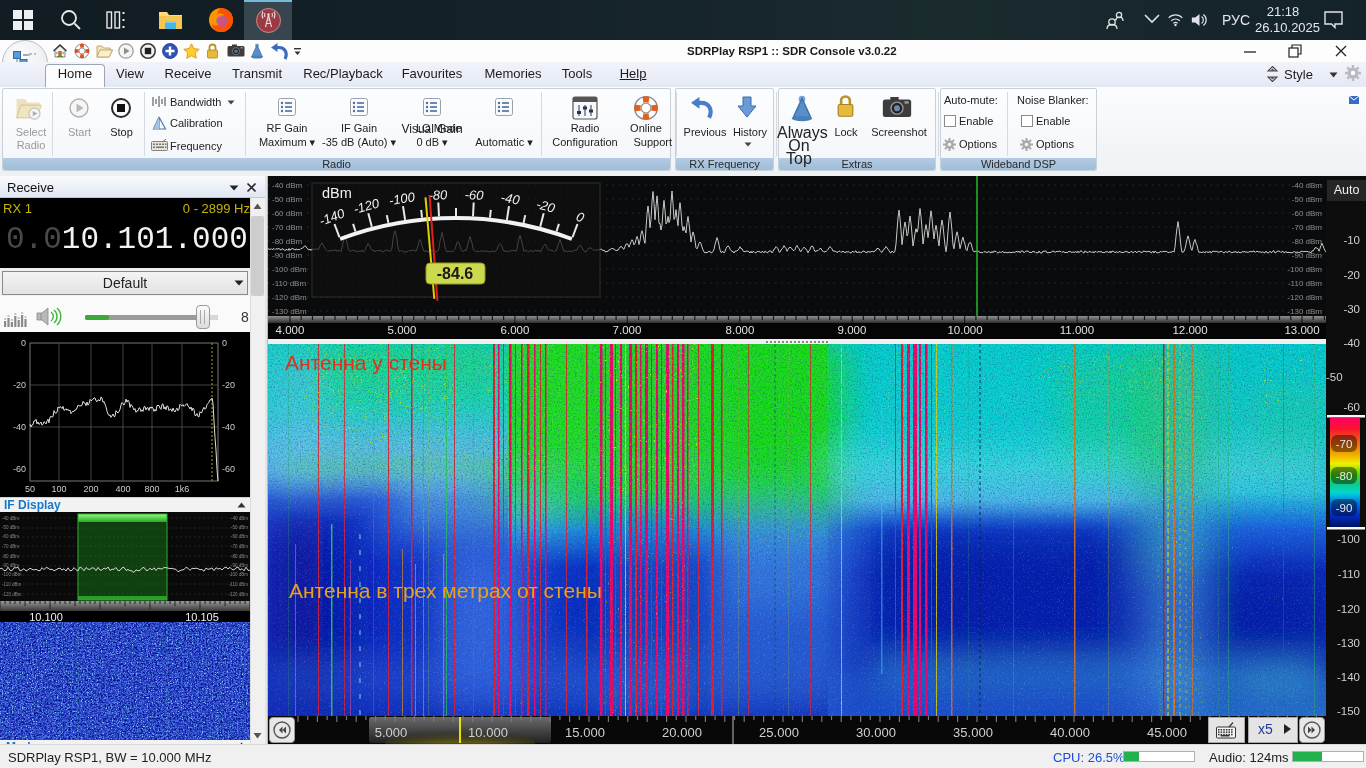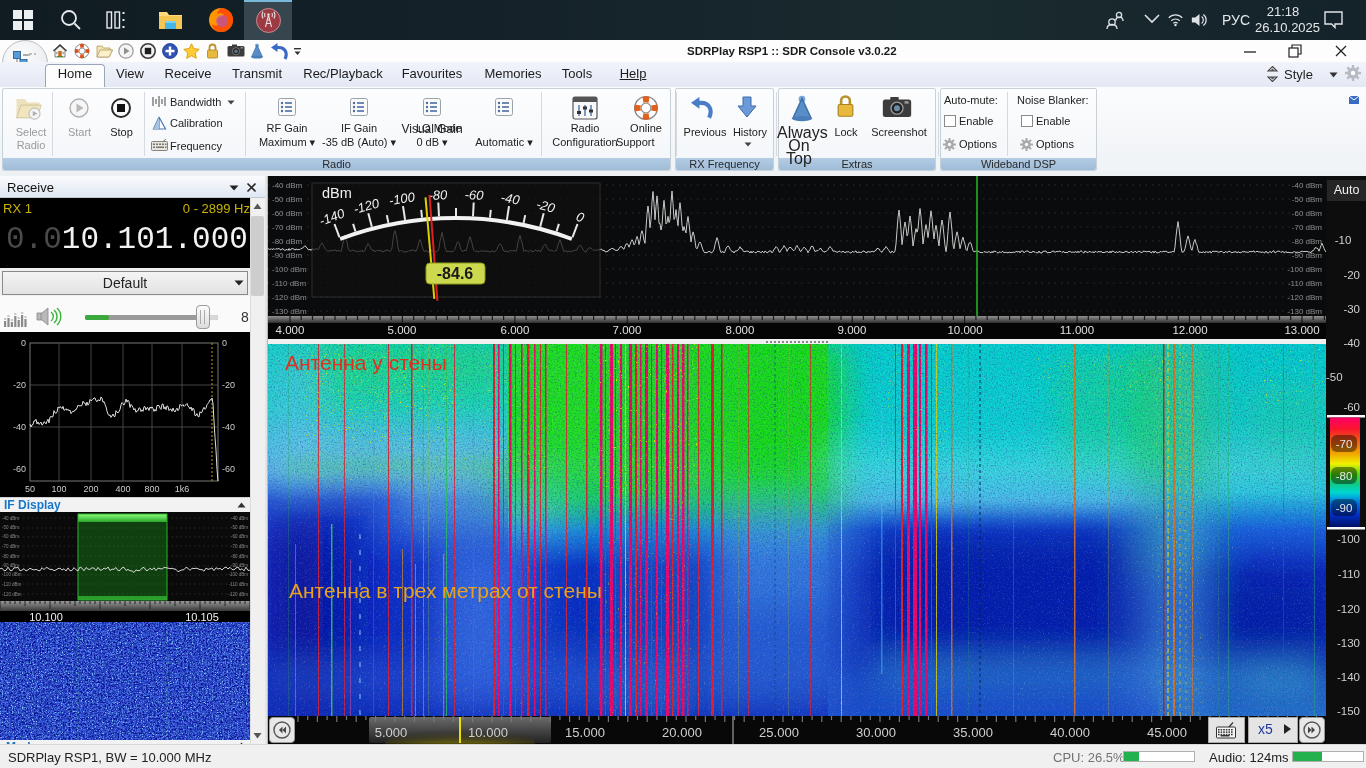--- a/index.html
+++ b/index.html
@@ -330,21 +330,21 @@
     <circle cx="8" cy="8" r="7" fill="#fff" stroke="#888" stroke-width="0.8"></circle>
     <circle cx="8" cy="8" r="3" fill="#fff" stroke="#999" stroke-width="0.8"></circle>
     <g fill="#e06020">
       <path d="M5.8 1.2 A7 7 0 0 1 10.2 1.2 L9.5 4.9 A3.4 3.4 0 0 0 6.5 4.9 Z"></path>
       <path d="M5.8 14.8 A7 7 0 0 0 10.2 14.8 L9.5 11.1 A3.4 3.4 0 0 1 6.5 11.1 Z"></path>
       <path d="M1.2 5.8 A7 7 0 0 0 1.2 10.2 L4.9 9.5 A3.4 3.4 0 0 1 4.9 6.5 Z"></path>
       <path d="M14.8 5.8 A7 7 0 0 1 14.8 10.2 L11.1 9.5 A3.4 3.4 0 0 0 11.1 6.5 Z"></path>
     </g>
   </svg>
 <div class="a" style="left:616px;top:122px;width:60px;text-align:center;font-size:11px;color:#222">Online</div>
-<div class="a" style="left:616px;top:136px;width:56px;text-align:left;font-size:11px;color:#222">Support</div>
+<div class="a" style="left:616px;top:136px;width:56px;text-align:right;font-size:11px;color:#222">Support</div>
 <svg class="a" style="left:688px;top:97px" width="28" height="22" viewBox="0 0 19 17">
     <path d="M15 16 C18 10 15 4.5 9 4.5 L5.5 4.5" fill="none" stroke="#4a7cc8" stroke-width="3.2"></path>
     <path d="M7.5 0 L1 4.5 L7.5 9 Z" fill="#4a7cc8"></path>
   </svg>
 <div class="a" style="left:680px;top:126px;width:50px;text-align:center;font-size:11px;color:#222">Previous</div>
 <svg class="a" style="left:737px;top:96px" width="20" height="22" viewBox="0 0 20 22">
     <path d="M6 1 L14 1 L14 10 L19 10 L10 21 L1 10 L6 10 Z" fill="#6a9ad8" stroke="#3a6aa8" stroke-width="1"></path>
   </svg>
 <div class="a" style="left:728px;top:126px;width:44px;text-align:center;font-size:11px;color:#222">History</div>
 <svg class="a" style="left:744px;top:142px" width="8" height="5">
@@ -1196,21 +1196,21 @@
       <rect x="4.5" y="13" width="9" height="1.5"></rect>
     </g>
   </svg>
 <div class="a" style="left:1248px;top:717px;width:50px;height:26px;background:#e4e4e4;border:1px solid #a8a8a8"></div>
 <div class="a" style="left:1258px;top:721px;font-size:14px;color:#223a99">x5</div>
 <svg class="a" style="left:1283px;top:723px" width="9" height="12">
     <path d="M1 1 L8 6 L1 11 Z" fill="#222"></path>
   </svg>
 <div class="a" style="left:1326px;top:176px;width:40px;height:568px;background:#0d0d0d"></div>
 <div class="a" style="left:1327px;top:180px;width:39px;height:21px;background:#262626;text-align:center;font-size:12.5px;line-height:21px;color:#f0f0f0">Auto</div>
-<div class="a" style="left:1326px;top:234px;width:34px;text-align:center;font-size:11.5px;color:#cfcfcf">-10</div>
+<div class="a" style="left:1326px;top:234px;width:34px;text-align:right;font-size:11.5px;color:#cfcfcf">-10</div>
 <div class="a" style="left:1326px;top:269px;width:34px;text-align:right;font-size:11.5px;color:#cfcfcf">-20</div>
 <div class="a" style="left:1326px;top:303px;width:34px;text-align:right;font-size:11.5px;color:#cfcfcf">-30</div>
 <div class="a" style="left:1326px;top:337px;width:34px;text-align:right;font-size:11.5px;color:#cfcfcf">-40</div>
 <div class="a" style="left:1326px;top:371px;width:34px;text-align:left;font-size:11.5px;color:#cfcfcf">-50</div>
 <div class="a" style="left:1326px;top:401px;width:34px;text-align:right;font-size:11.5px;color:#cfcfcf">-60</div>
 <div class="a" style="left:1326px;top:533px;width:34px;text-align:right;font-size:11.5px;color:#cfcfcf">-100</div>
 <div class="a" style="left:1326px;top:568px;width:34px;text-align:right;font-size:11.5px;color:#cfcfcf">-110</div>
 <div class="a" style="left:1326px;top:603px;width:34px;text-align:right;font-size:11.5px;color:#cfcfcf">-120</div>
 <div class="a" style="left:1326px;top:637px;width:34px;text-align:right;font-size:11.5px;color:#cfcfcf">-130</div>
 <div class="a" style="left:1326px;top:671px;width:34px;text-align:right;font-size:11.5px;color:#cfcfcf">-140</div>
@@ -1240,17 +1240,17 @@
       <rect x="5" y="86" width="26" height="17" rx="6"></rect>
     </g>
 <g fill="#e8e8e8" font-size="11.5" text-anchor="middle">
       <text x="18" y="35">-70</text>
       <text x="18" y="67">-80</text>
       <text x="18" y="99">-90</text>
     </g>
 </svg>
 <div class="a" style="left:0;top:744px;width:1366px;height:24px;background:#f0f0f0;border-top:1px solid #d8d8d8"></div>
 <div class="a" style="left:8px;top:750px;font-size:13px;color:#222">SDRPlay RSP1, BW = 10.000 MHz</div>
-<div class="a" style="left:1053px;top:750px;font-size:13px;color:#737373">CPU: 26.5%</div>
+<div class="a" style="left:1053px;top:750px;font-size:13px;color:#1d4ed8">CPU: 26.5%</div>
 <div class="a" style="left:1123px;top:751px;width:72px;height:11px;background:#fff;border:1px solid #b0b0b0"></div>
 <div class="a" style="left:1124px;top:752px;width:15px;height:9px;background:#22b14c"></div>
 <div class="a" style="left:1209px;top:750px;font-size:13px;color:#222">Audio: 124ms</div>
 <div class="a" style="left:1292px;top:751px;width:72px;height:11px;background:#fff;border:1px solid #b0b0b0"></div>
 <div class="a" style="left:1293px;top:752px;width:29px;height:9px;background:#22b14c"></div>
 </body></html>

